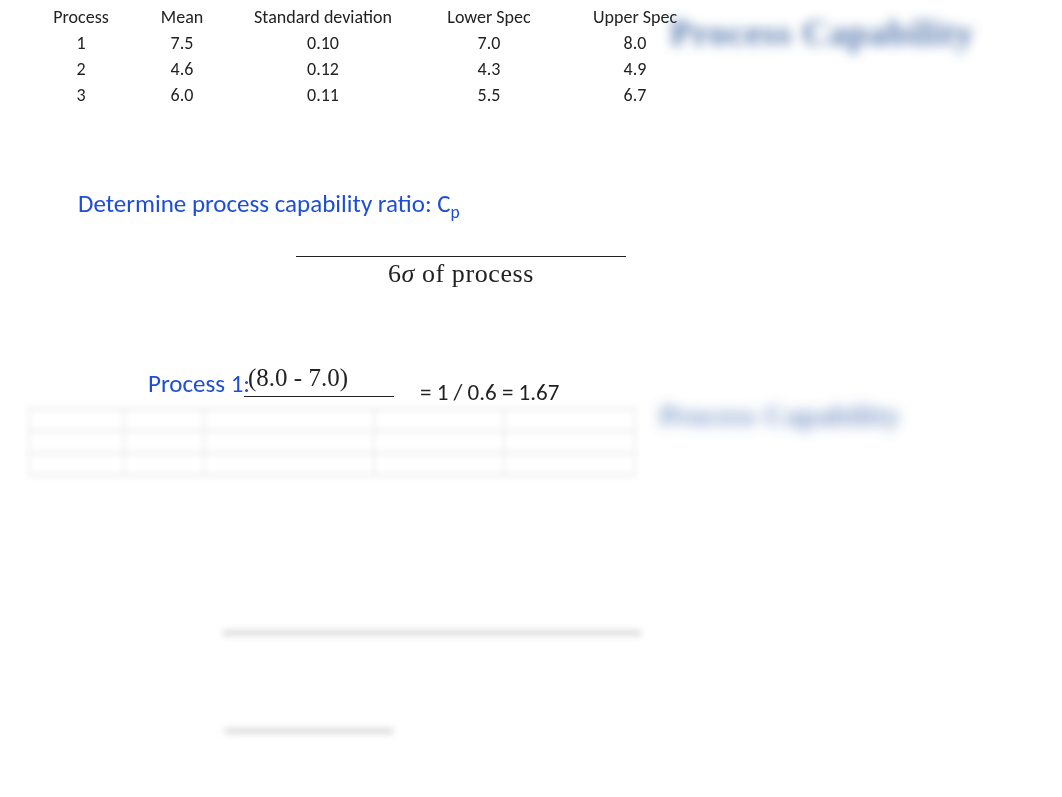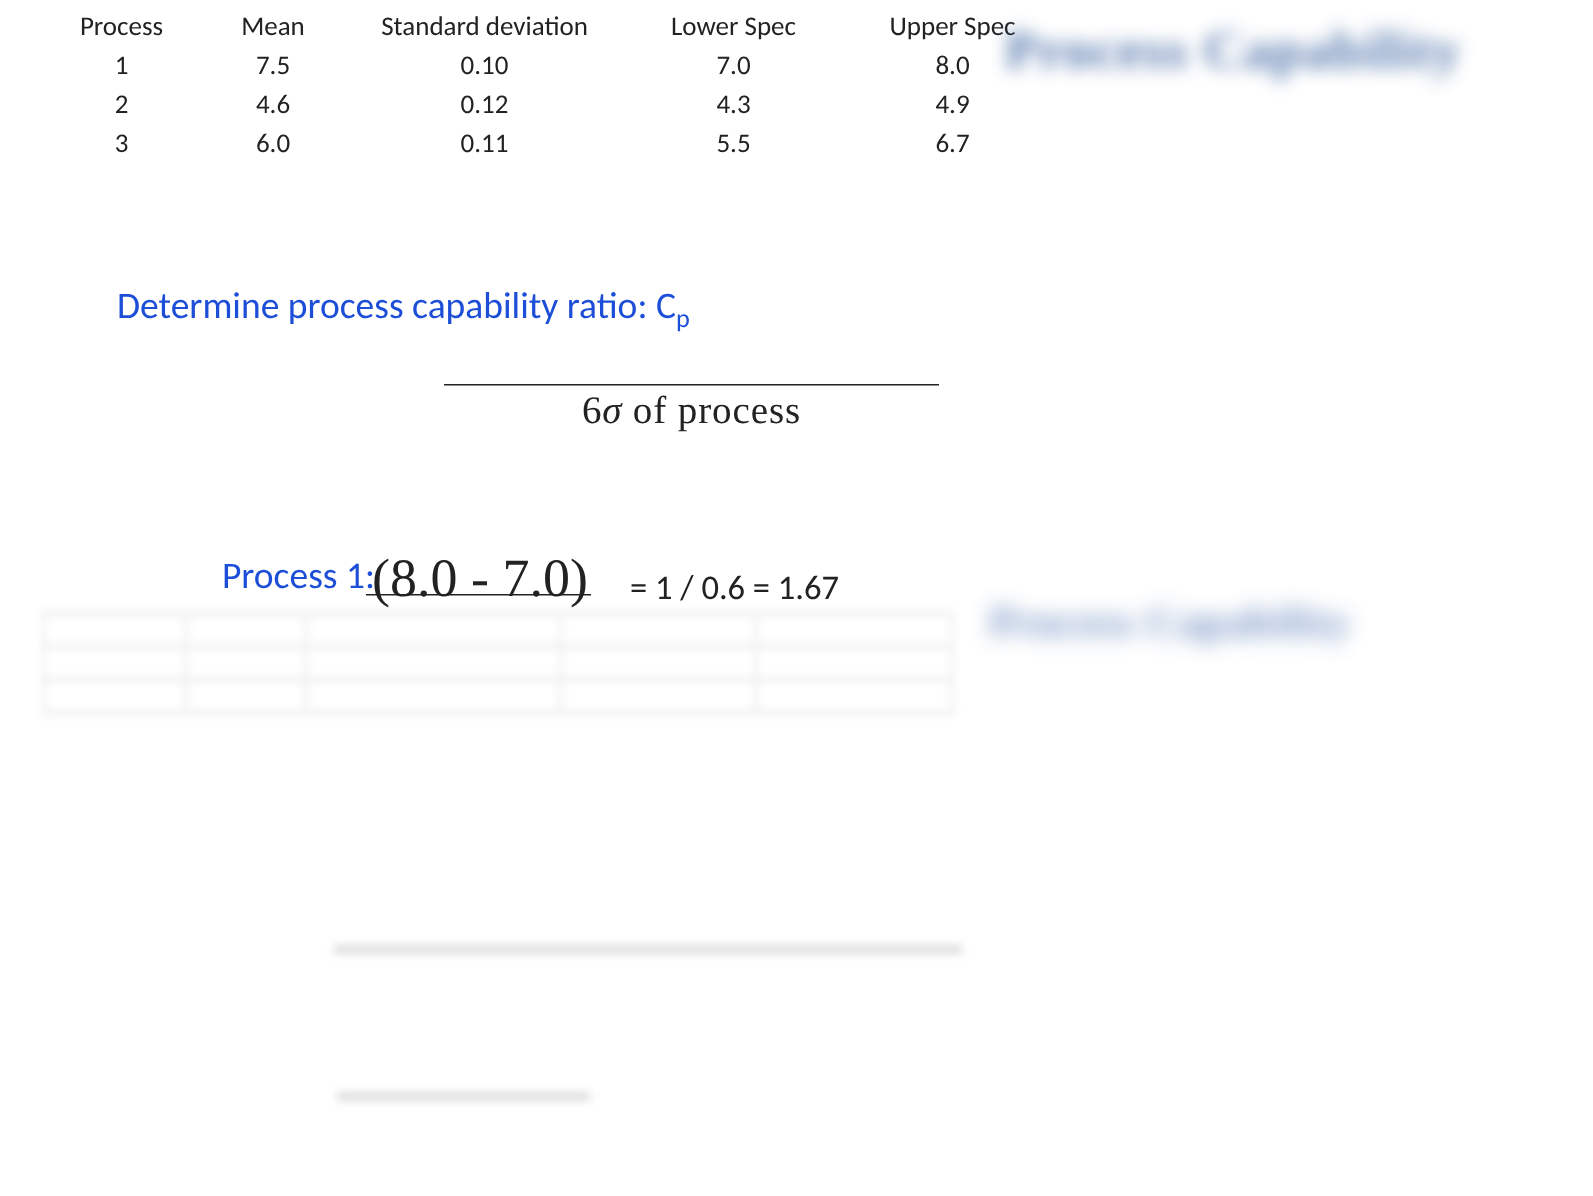--- a/index.html
+++ b/index.html
@@ -127,21 +127,21 @@
     top: 368px;
     left: 100px;
     font-size: 25px;
     margin-left: 48px;
   }
   .p1-expr {
     position: absolute;
     top: 364px;
     left: 248px;
     font-family: "Times New Roman", Georgia, serif;
-    font-size: 36px;
+    font-size: 25px;
   }
   .p1-bar {
     position: absolute;
     top: 396px;
     left: 244px;
     width: 150px;
     border-top: 1.5px solid #222;
   }
   .p1-result {
     position: absolute;

